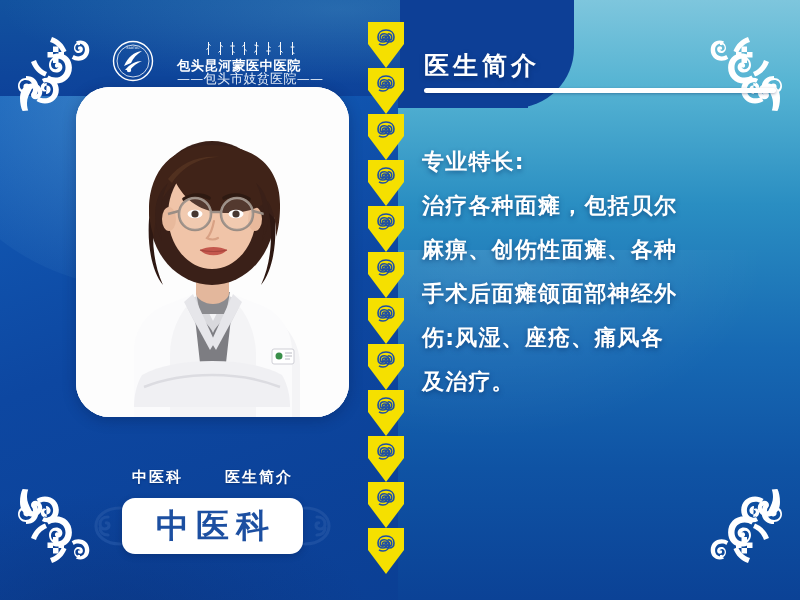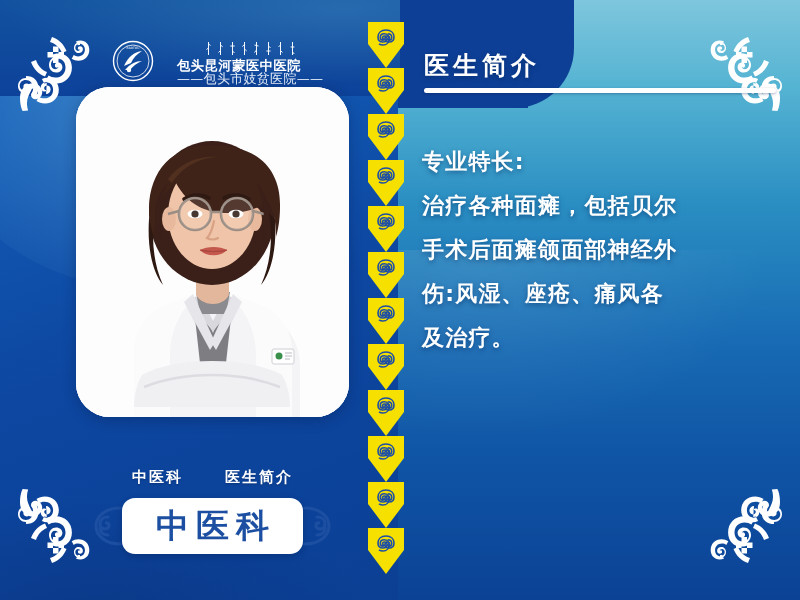--- a/index.html
+++ b/index.html
@@ -384,18 +384,19 @@
         </svg>
     </div>
   </div>
 
   <div class="title">医生简介</div>
   <div class="title-rule"></div>
 
   <div class="body-text">
     <span class="ln lead">专业特长:</span>
     <span class="ln">治疗各种面瘫，包括贝尔</span>
+    <span class="ln">麻痹、创伤性面瘫、各种</span>
     <span class="ln">手术后面瘫颌面部神经外</span>
     <span class="ln">伤:风湿、座疮、痛风各</span>
     <span class="ln">及治疗。</span>
   </div>
 
 </div>
 
 </body></html>

